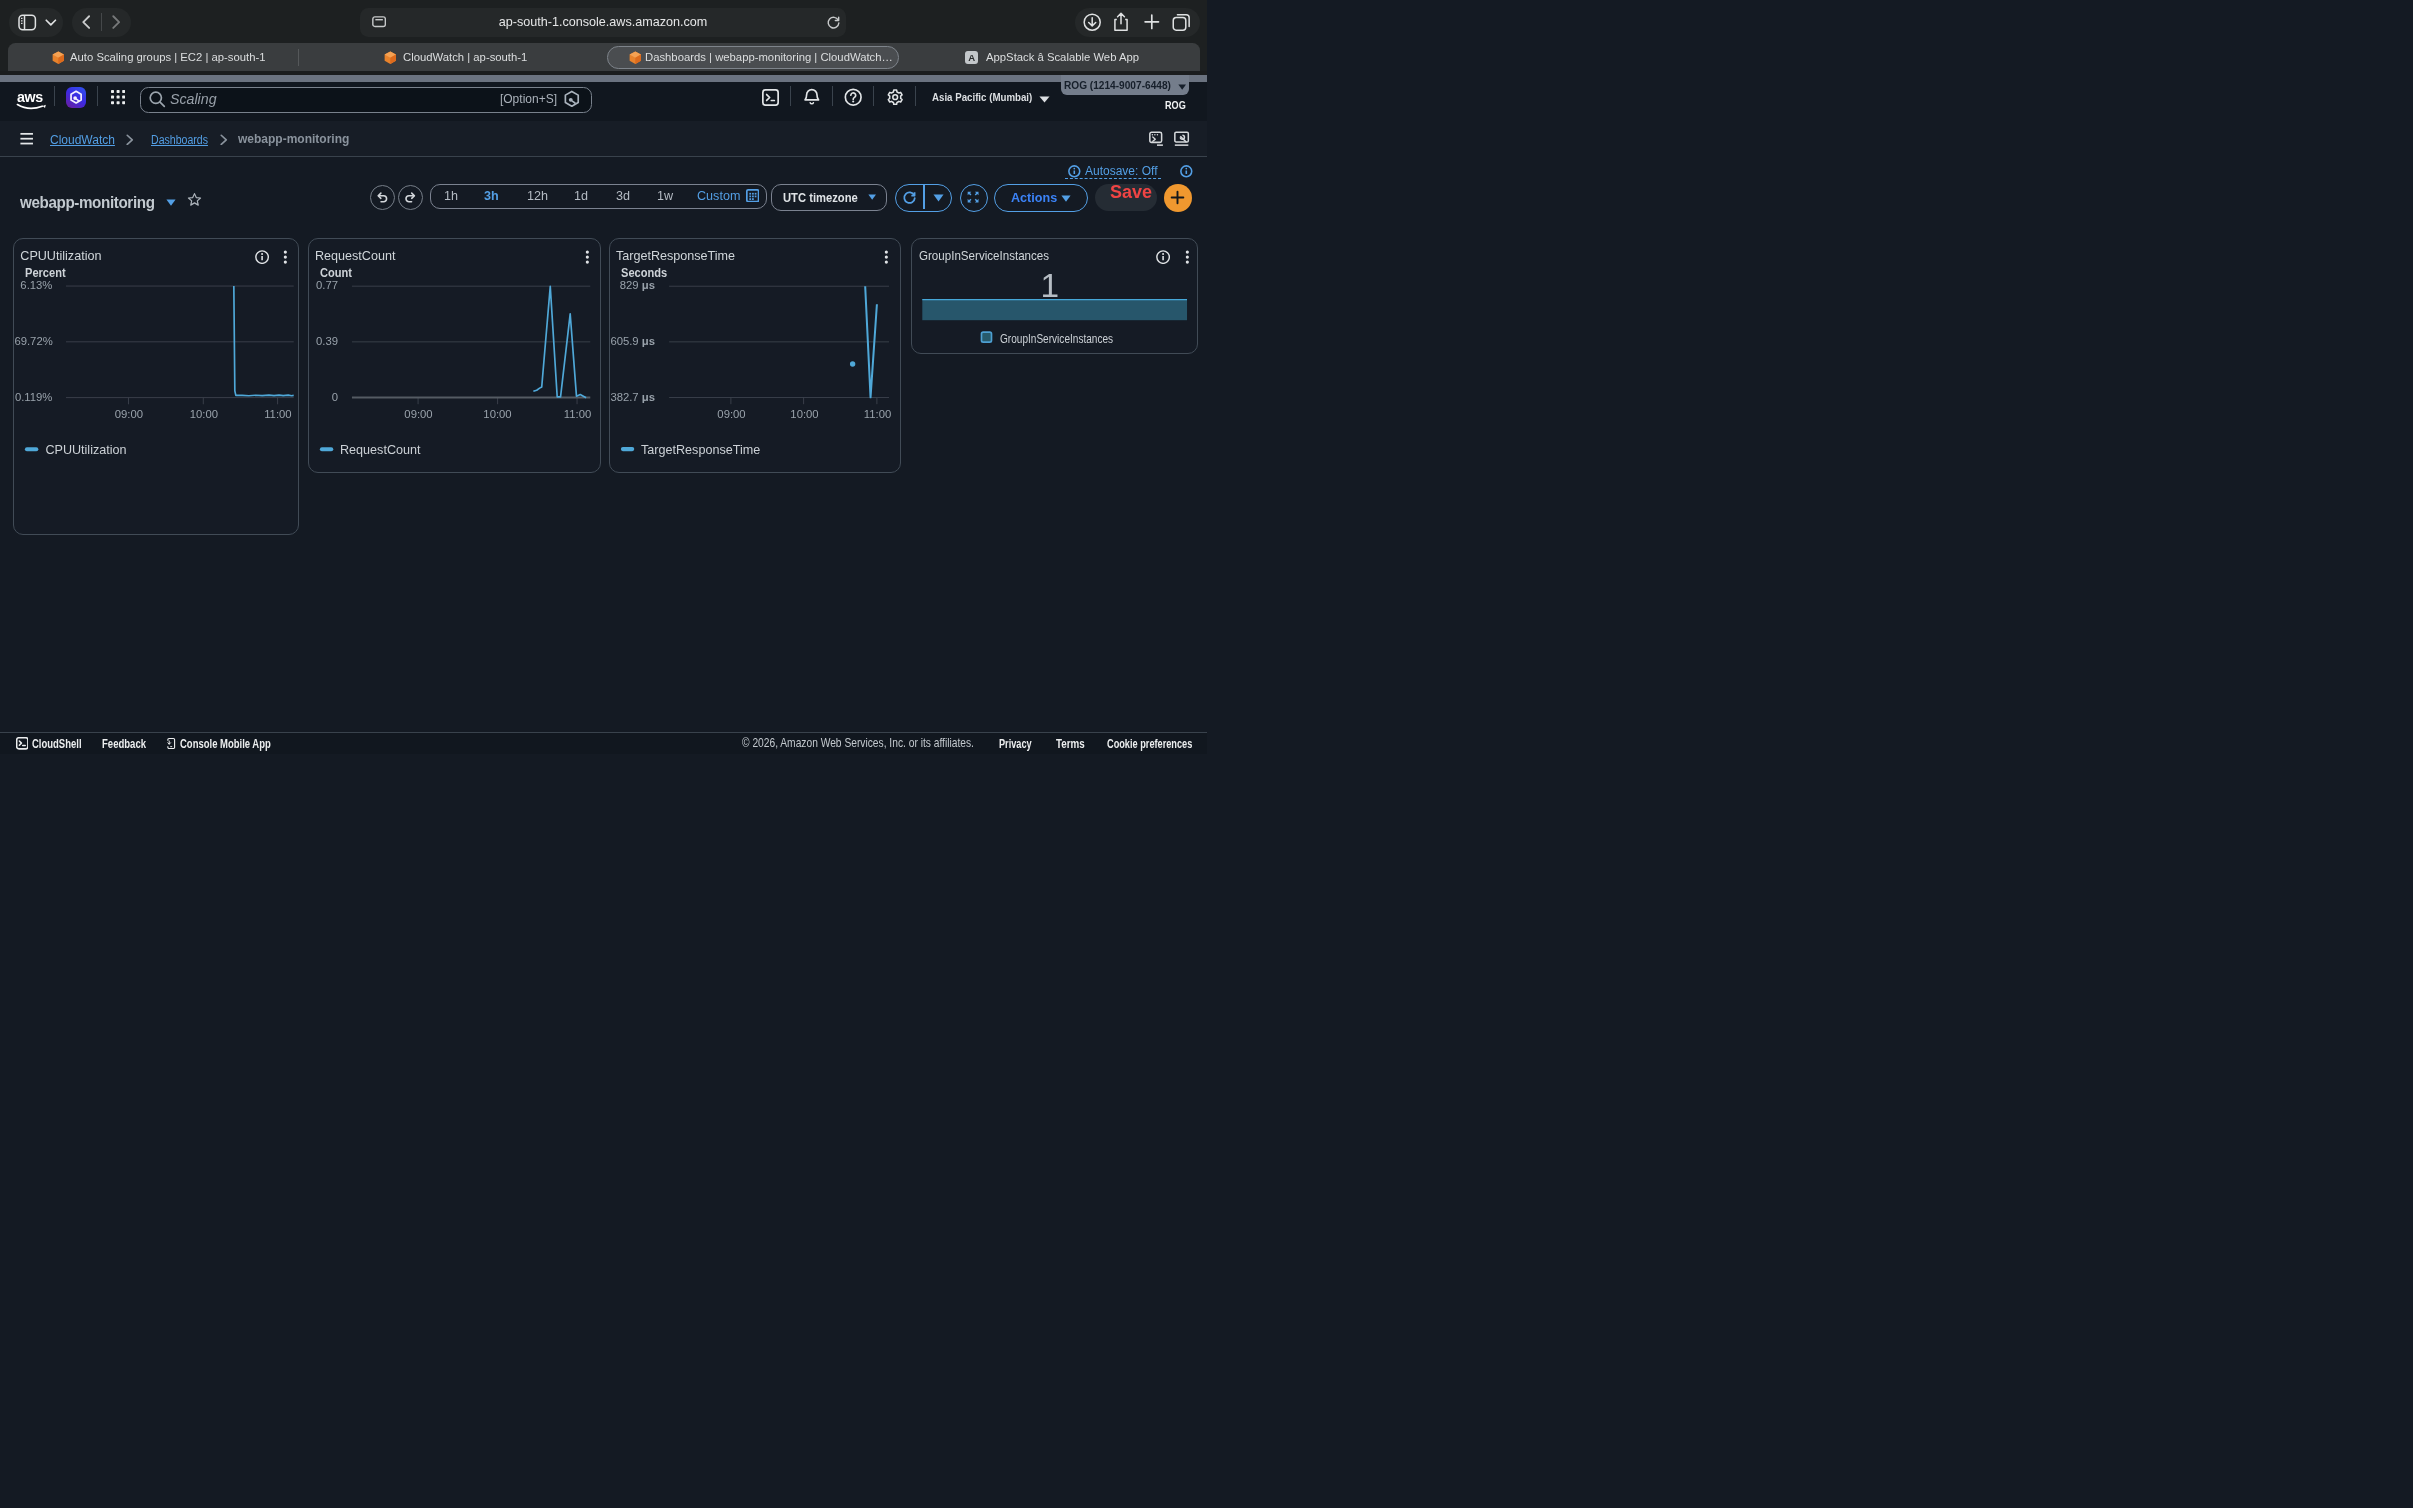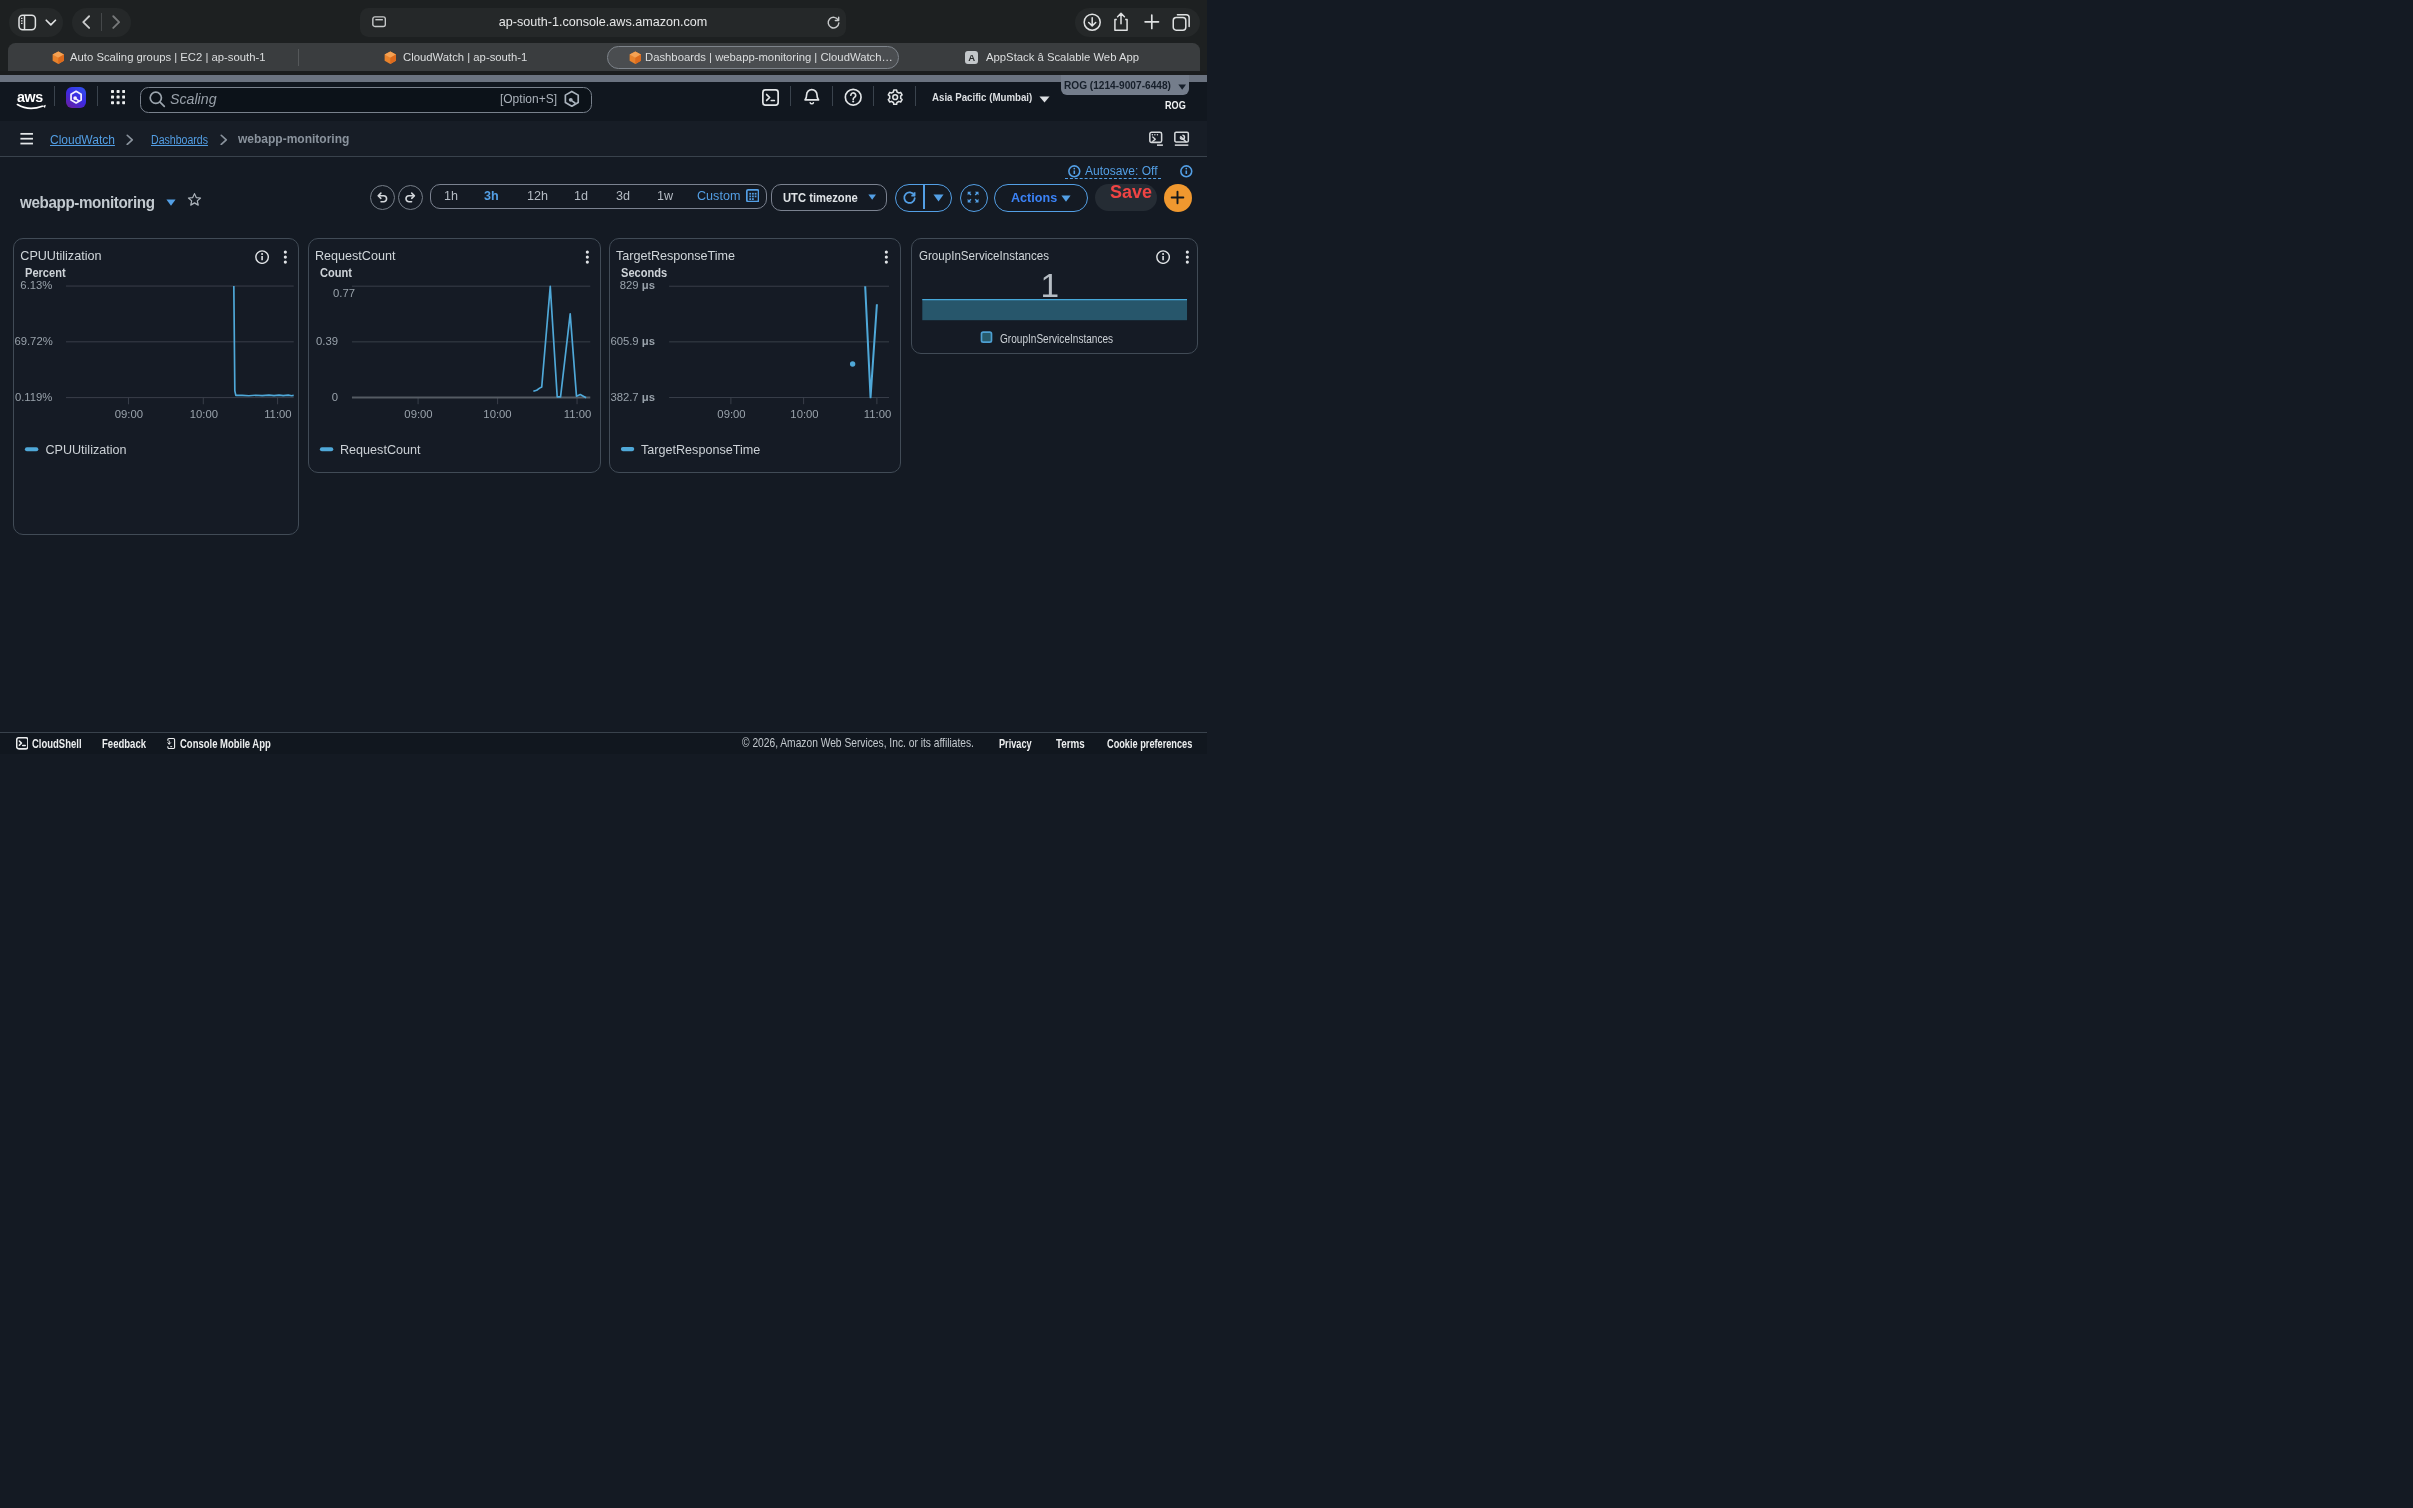--- a/index.html
+++ b/index.html
@@ -363,21 +363,21 @@
   <div class="card" style="left:308px;top:238px;width:293px;height:235px;padding-left:12px;">
     <div class="abs ctitle" style="left:5.9px;top:9.6px;">RequestCount</div>
     <svg class="abs" style="left:275px;top:10.5px;" width="6.7" height="14.2" viewBox="0 0 8 17">
           <g fill="#dfe2e5">
             <circle cx="4" cy="2.5" r="1.9"></circle>
             <circle cx="4" cy="8.5" r="1.9"></circle>
             <circle cx="4" cy="14.5" r="1.9"></circle>
           </g>
         </svg>
     <div class="abs unit" style="left:11px;top:27px;">Count</div>
-    <div class="abs ylab" style="left:17px;top:40px;width:29px;margin-top:8px;">0.77</div>
+    <div class="abs ylab" style="left:0;top:40px;width:29px;">0.77</div>
     <div class="abs ylab" style="left:0;top:96px;width:29px;">0.39</div>
     <div class="abs ylab" style="left:0;top:152px;width:29px;">0</div>
     <svg class="abs" style="left:0;top:0;" width="293" height="235" viewBox="0 0 350 280">
       <g stroke="#3f4650" stroke-width="1">
         <line x1="51.3" y1="56" x2="336" y2="56"></line>
         <line x1="51.3" y1="122.5" x2="336" y2="122.5"></line>
         <line x1="130.3" y1="189" x2="130.3" y2="197"></line>
         <line x1="225.3" y1="189" x2="225.3" y2="197"></line>
         <line x1="320.2" y1="189" x2="320.2" y2="197"></line>
       </g>

